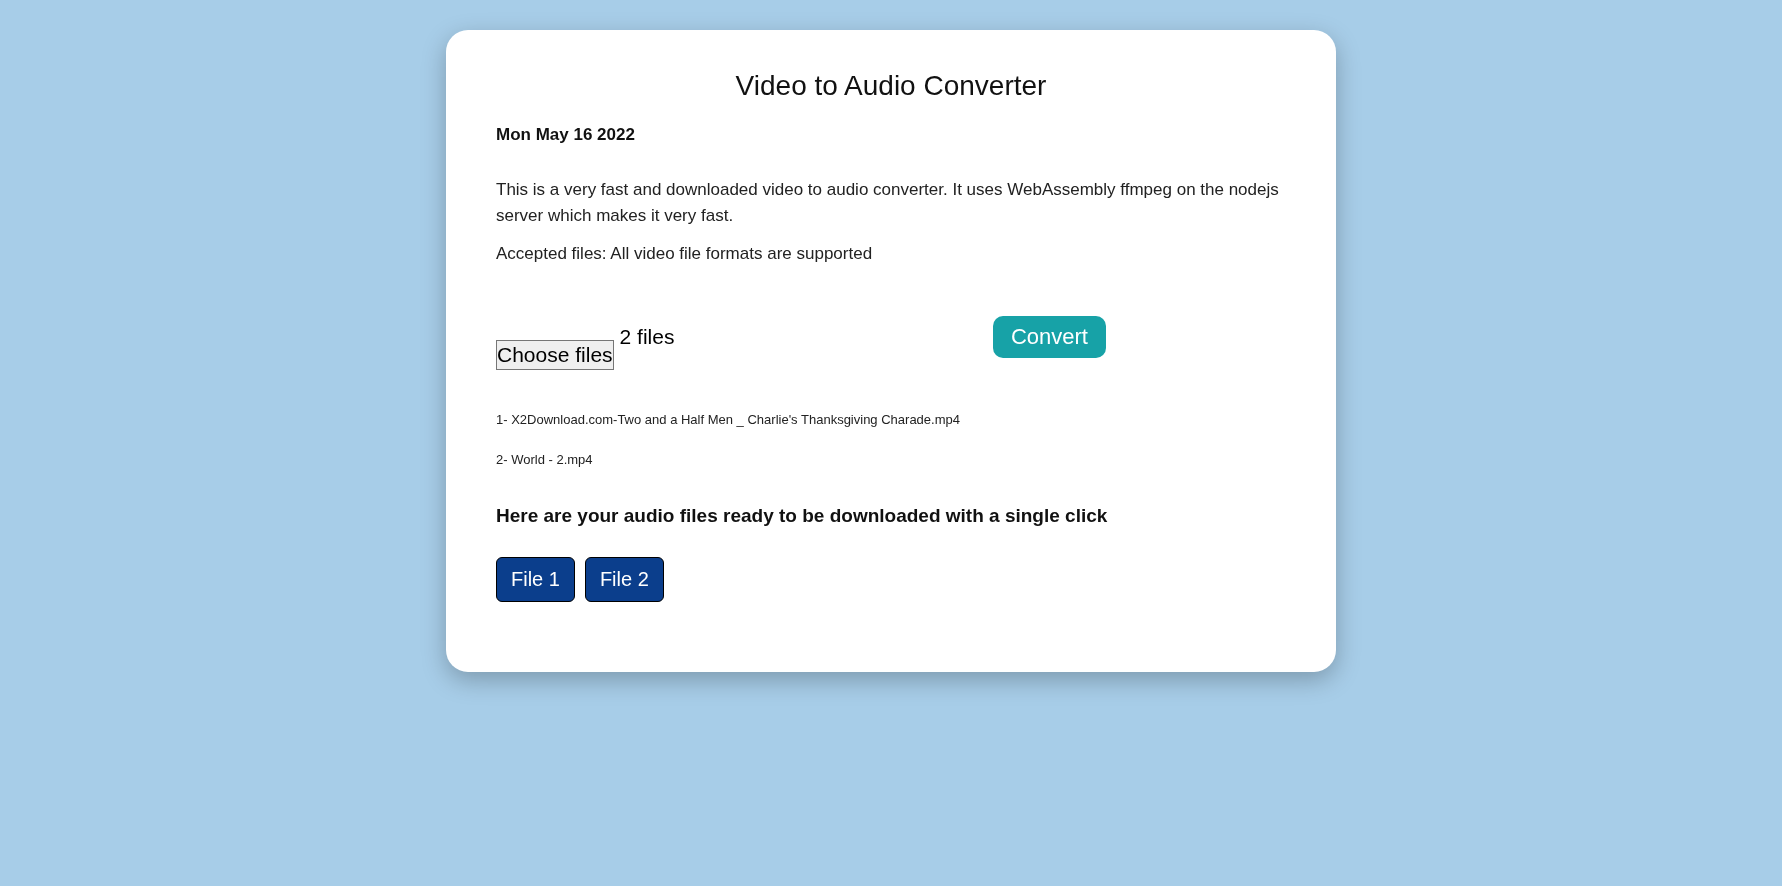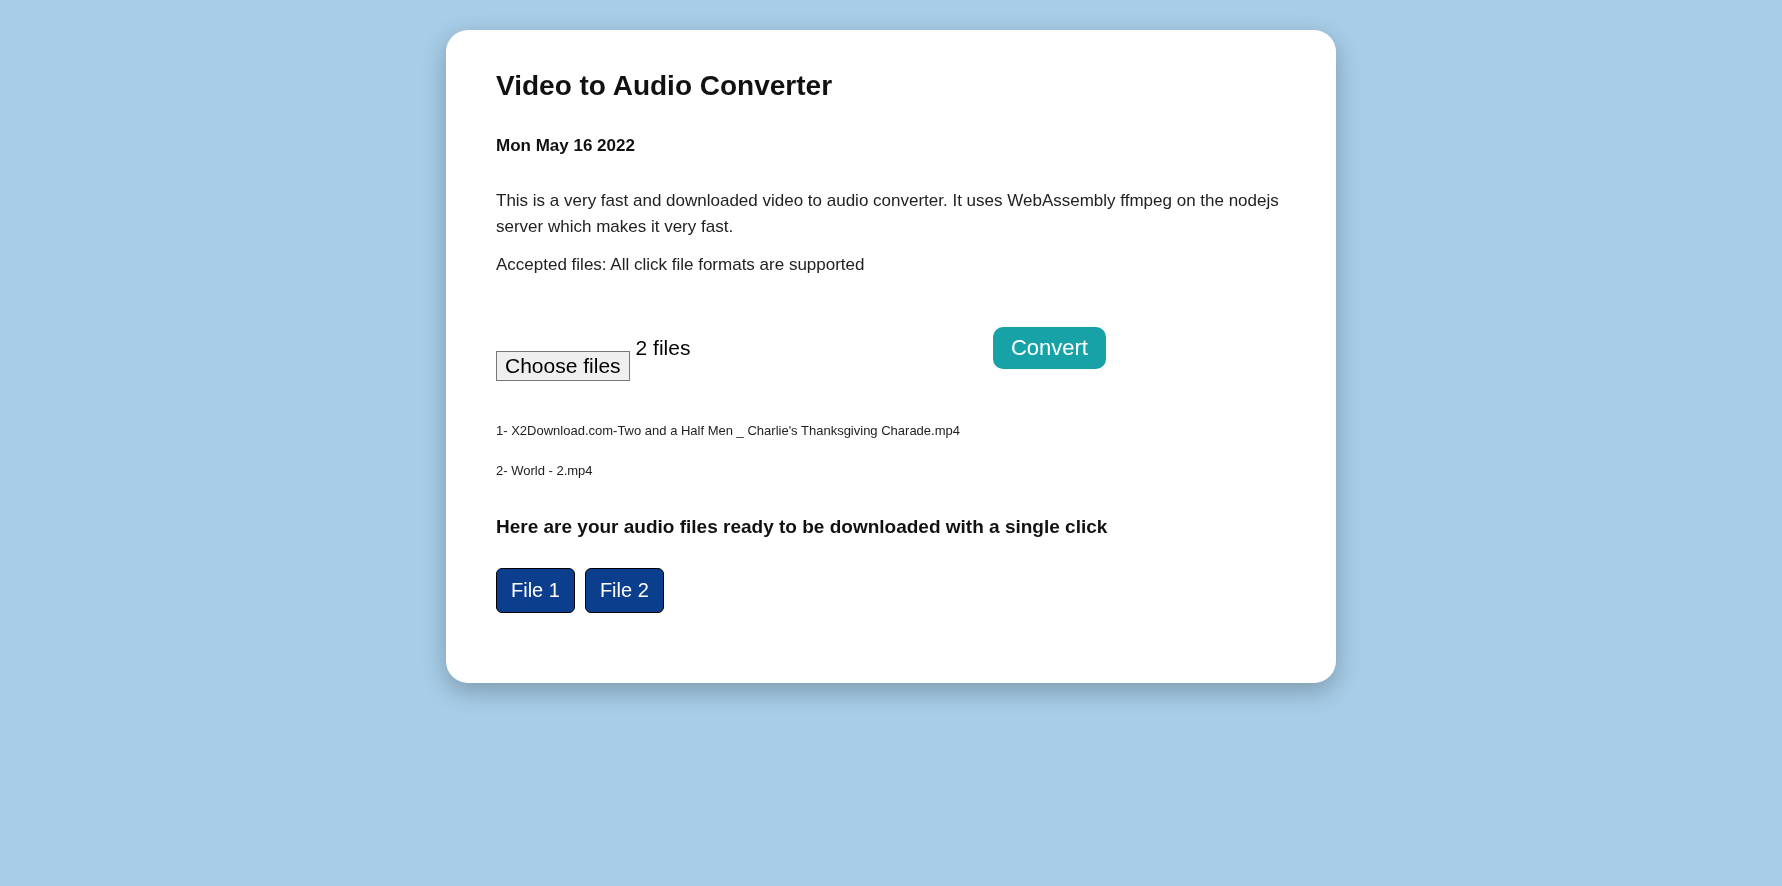--- a/index.html
+++ b/index.html
@@ -18,24 +18,25 @@
     padding-top: 30px;
   }
   .card {
     background: #fff;
     width: 890px;
     border-radius: 22px;
     padding: 40px 50px 70px 50px;
     box-shadow: 0 8px 24px rgba(0,0,0,0.25);
   }
   h1 {
+    text-align: center;
     font-size: 28px;
-    font-weight: 700;
+    font-weight: 400;
     color: #111;
-    margin-bottom: 34px;
+    margin-bottom: 23px;
   }
   .date {
     font-weight: 700;
     font-size: 17px;
     color: #111;
     margin-bottom: 32px;
   }
   .desc {
     font-size: 17px;
     color: #222;
@@ -50,21 +51,21 @@
   .upload-row {
     display: flex;
     align-items: center;
     gap: 6px;
     margin-bottom: 40px;
   }
   .choose-btn {
     background: #efefef;
     border: 1px solid #767676;
     font-size: 21px;
-    padding: 2px 8px;
+    padding: 2px 0;
     font-family: Arial, sans-serif;
     color: #000;
     cursor: pointer;
     margin-top: 36px;
   }
   .file-count {
     font-size: 21px;
     font-family: Arial, sans-serif;
     color: #000;
   }
@@ -109,21 +110,21 @@
     cursor: pointer;
   }
 </style>
 </head>
 <body>
 
 <div class="card">
   <h1>Video to Audio Converter</h1>
   <div class="date">Mon May 16 2022</div>
   <p class="desc">This is a very fast and downloaded video to audio converter. It uses WebAssembly ffmpeg on the nodejs server which makes it very fast.</p>
-  <p class="accepted">Accepted files: All click file formats are supported</p>
+  <p class="accepted">Accepted files: All video file formats are supported</p>
 
   <div class="upload-row">
     <button class="choose-btn">Choose files</button>
     <span class="file-count">2 files</span>
     <div class="spacer"></div>
     <button class="convert-btn">Convert</button>
   </div>
 
   <div class="file-item">1- X2Download.com-Two and a Half Men _ Charlie's Thanksgiving Charade.mp4</div>
   <div class="file-item">2- World - 2.mp4</div>

